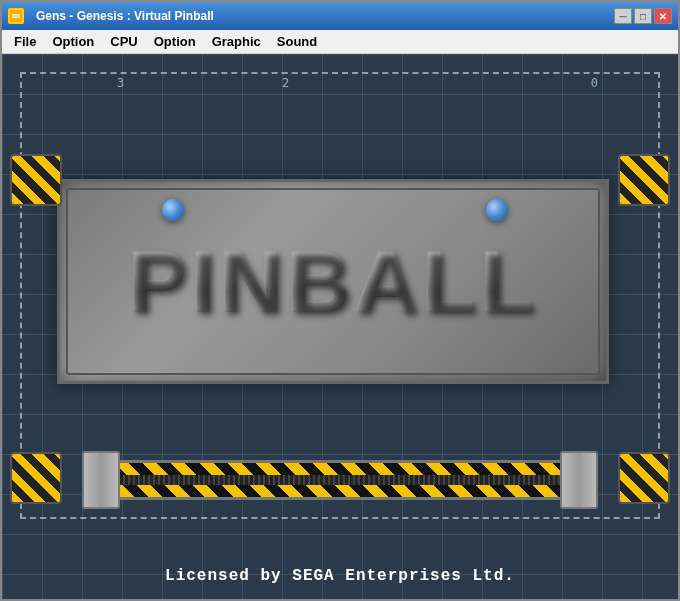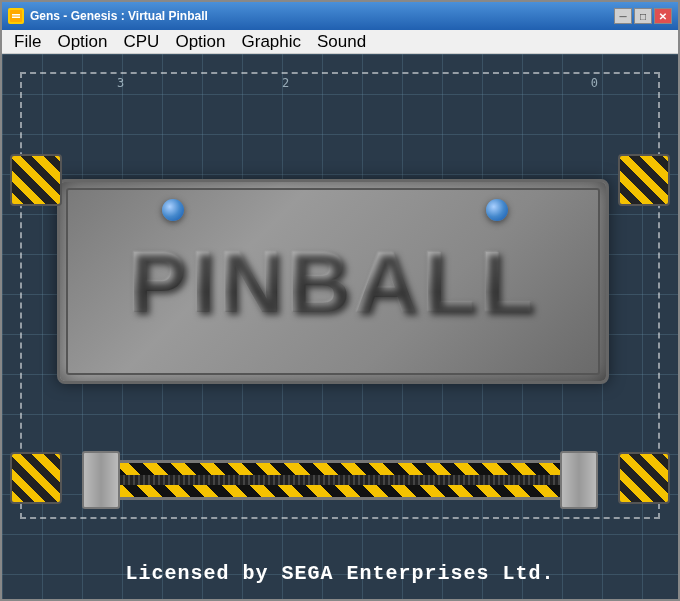--- a/index.html
+++ b/index.html
@@ -27,21 +27,21 @@
       background: linear-gradient(to bottom, #4a90d9, #2060b0);
       display: flex;
       align-items: center;
       justify-content: space-between;
       padding: 0 6px;
       flex-shrink: 0;
     }
     #titlebar-left {
       display: flex;
       align-items: center;
-      gap: 6px;
+      gap: 12px;
     }
     #titlebar-icon {
       width: 16px;
       height: 16px;
       background: #ffcc00;
       border-radius: 2px;
       display: flex;
       align-items: center;
       justify-content: center;
     }
@@ -74,23 +74,24 @@
       height: 24px;
       background: #f0f0f0;
       display: flex;
       align-items: center;
       padding: 0 4px;
       flex-shrink: 0;
       border-bottom: 1px solid #ccc;
     }
     .menu-item {
       padding: 2px 8px;
-      font-size: 17px;
+      font-size: 13px;
       cursor: pointer;
       color: #000;
+      font-weight: bold;
     }
 
     
     #game-area {
       flex: 1;
       background: #2a3a4a;
       position: relative;
       overflow: hidden;
     }
 
@@ -151,21 +152,21 @@
 
     
     #pinball-sign {
       position: absolute;
       top: 125px;
       left: 55px;
       right: 69px;
       height: 205px;
       background: linear-gradient(135deg, #888 0%, #aaa 30%, #999 60%, #777 100%);
       border: 3px solid #666;
-      border-radius: 8px;
+      border-radius: 0;
       box-shadow: inset 0 0 20px rgba(0,0,0,0.5), 0 0 15px rgba(0,0,0,0.5);
       z-index: 5;
       display: flex;
       align-items: center;
       justify-content: center;
       overflow: hidden;
     }
 
     #pinball-sign::before {
       content: '';
@@ -263,21 +264,21 @@
     }
 
     
     #licensed-text {
       position: absolute;
       bottom: 14px;
       left: 0;
       right: 0;
       text-align: center;
       color: white;
-      font-size: 20px;
+      font-size: 16px;
       font-family: 'Courier New', monospace;
       font-weight: bold;
       letter-spacing: 1px;
       z-index: 10;
     }
   </style>
 </head>
 <body>
 
 <div id="window">

